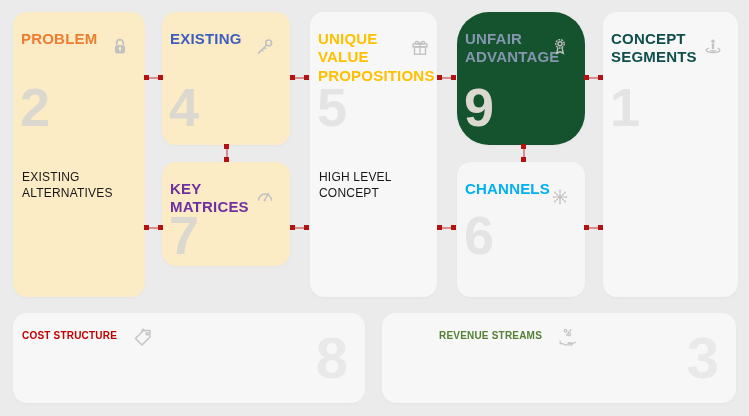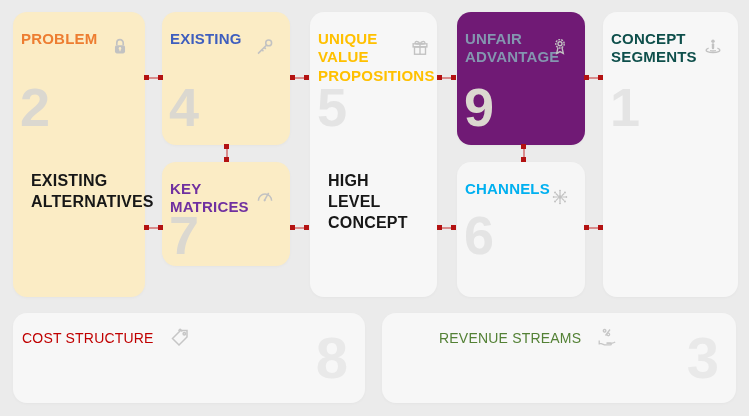--- a/index.html
+++ b/index.html
@@ -51,40 +51,40 @@
     font-size:54px;
     font-weight:700;
     line-height:1;
     letter-spacing:-1px;
   }
   .num.on-yellow{color:#DBD8D0;}
   .num.on-white{color:#E4E4E4;}
   .mid .num{top:46px;}
   .sub-label{
     position:absolute;
-    left:18px; top:158px;
+    left:9px; top:158px;
     max-width:84px;
-    font-size:16px;
-    font-weight:700;
+    font-size:12px;
+    font-weight:400;
     color:#171717;
     line-height:1.32;
     letter-spacing:.2px;
   }
   
   .wide .head{
     position:absolute;
     left:9px; top:17px;
     display:flex;
     align-items:flex-start;
     gap:14px;
   }
   .wide .title-w{
     position:static;
-    font-size:14px;
-    font-weight:400;
+    font-size:10px;
+    font-weight:700;
     letter-spacing:.2px;
   }
   .wide .icon-w{
     width:24px;height:24px;
     margin-top:-4px;
     color:#C6C6C6;
   }
   .wide .icon-w svg{width:100%;height:100%;display:block;}
   .wide .num{
     left:auto; right:18px; top:16px;
@@ -137,21 +137,21 @@
         <rect x="4.5" y="8.5" width="15" height="3.4"></rect>
         <rect x="6" y="11.9" width="12" height="8"></rect>
         <path d="M12 8.5v11.4"></path>
         <path d="M12 8.5c-1.6-3.4-6-3.2-5.2-.6.4 1.2 3.2.9 5.2.6zM12 8.5c1.6-3.4 6-3.2 5.2-.6-.4 1.2-3.2.9-5.2.6z"></path>
       </svg>
     </span>
     <div class="num on-white">5</div>
     <div class="sub-label">HIGH LEVEL CONCEPT</div>
   </div>
 
-  <div class="card" id="card-unfair" style="background-color: #701a75;">
+  <div class="card" id="card-unfair" style="background-color: #14532d; border-radius: 32px;">
     <div class="title" style="color: rgb(132, 150, 176);">UNFAIR ADVANTAGE</div>
     <span class="icon">
       <svg viewBox="0 0 24 24" fill="none" stroke="currentColor" stroke-width="1.5">
         <circle cx="12" cy="8.5" r="4.6" stroke-dasharray="2.1 1.1"></circle>
         <circle cx="12" cy="8.5" r="2.2"></circle>
         <path d="M9.8 12.6 8.4 19l3.6-2 3.6 2-1.4-6.4"></path>
       </svg>
     </span>
     <div class="num on-yellow">9</div>
   </div>

